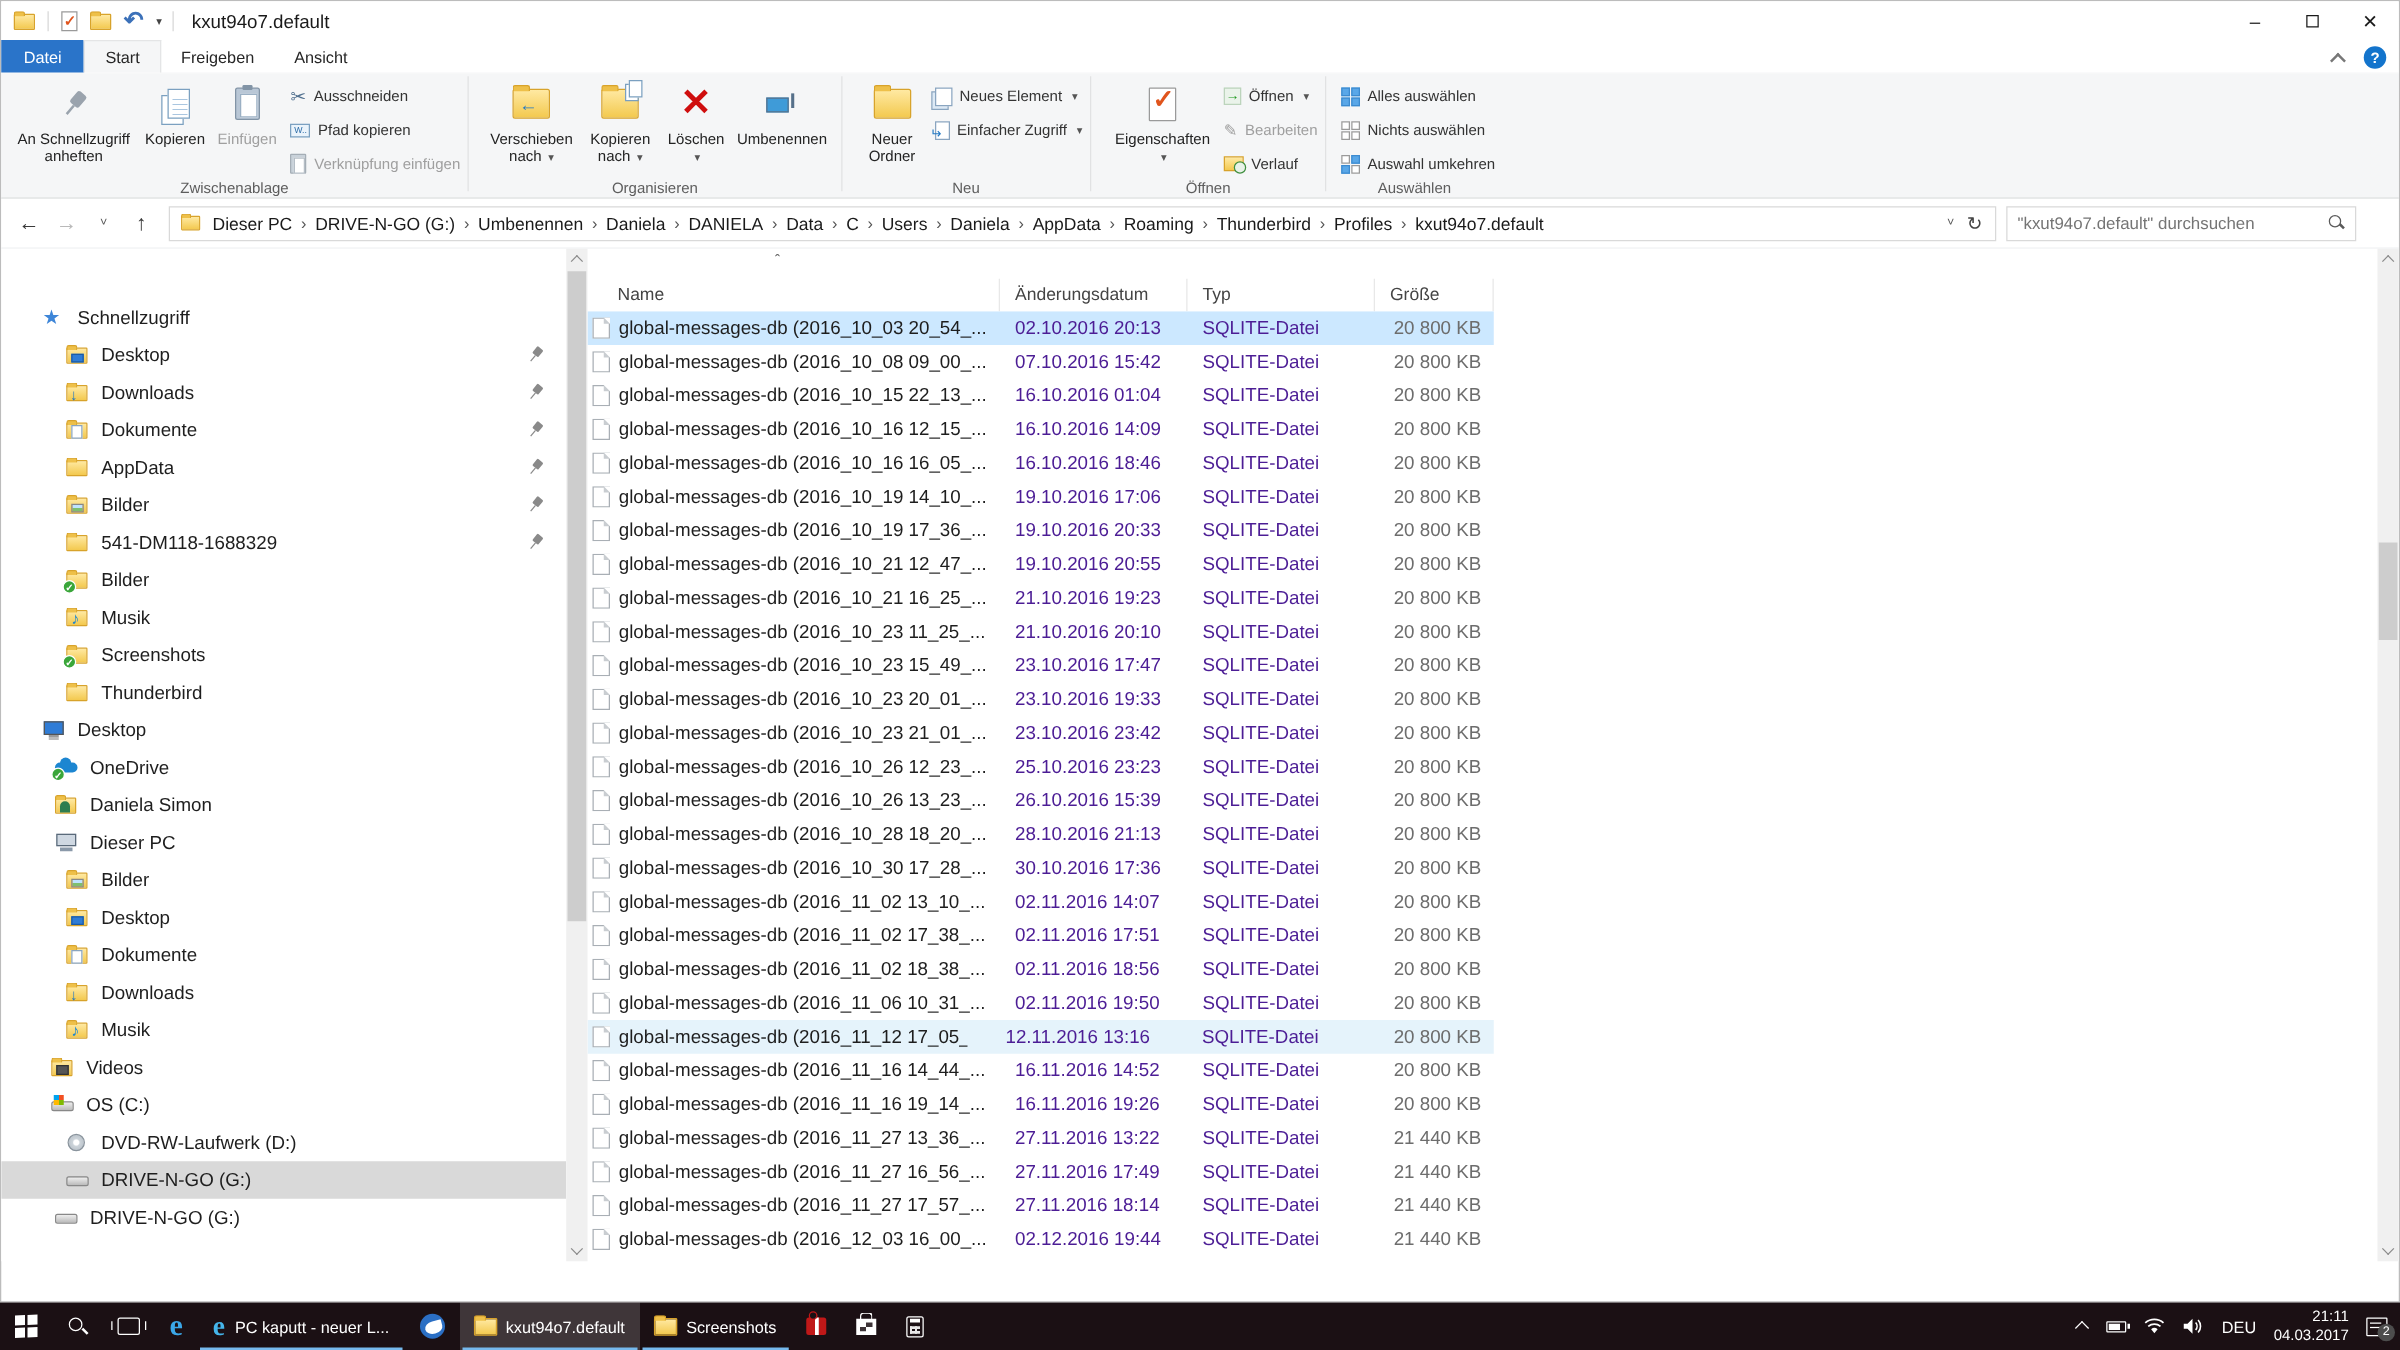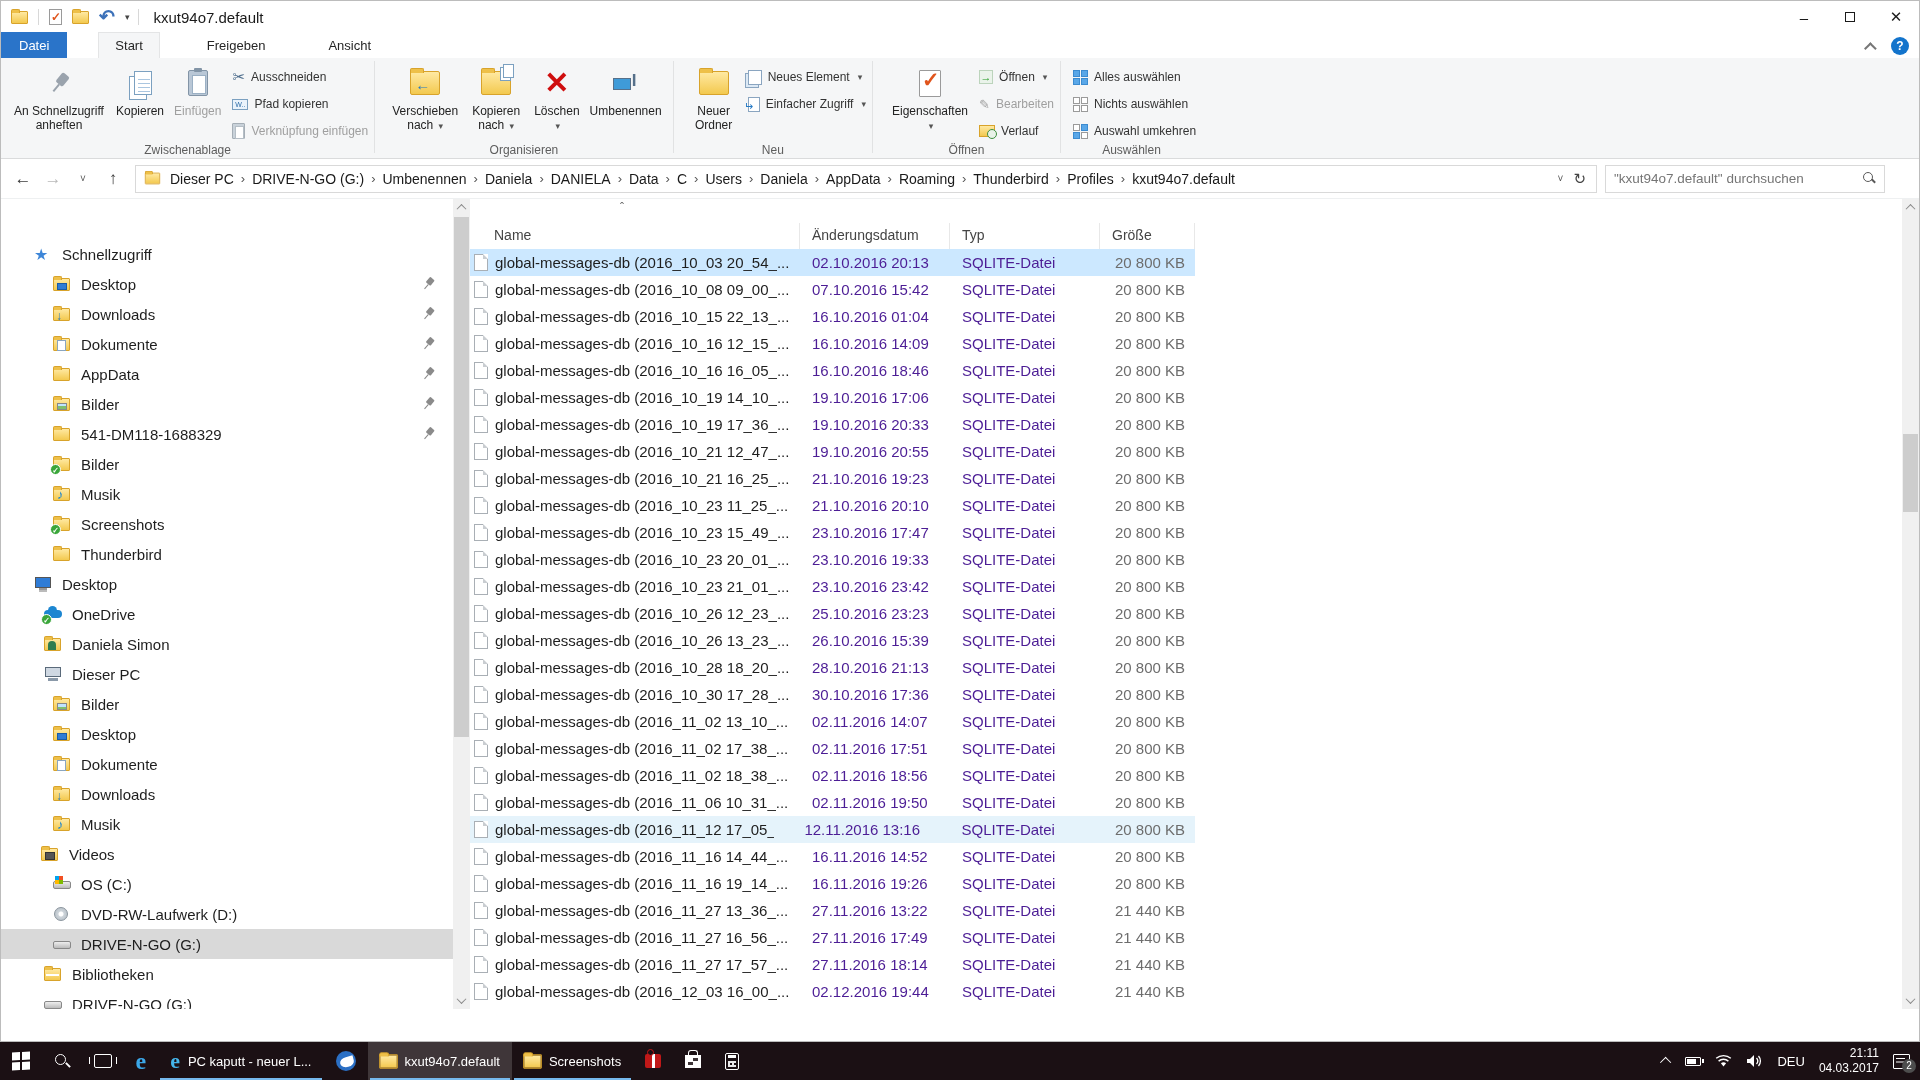--- a/index.html
+++ b/index.html
@@ -19,21 +19,21 @@
   .fico { position:relative; width:17px; height:13px; background:linear-gradient(#ffe9a2,#f3c94f); border:1px solid #d8a32b; border-radius:1px; display:inline-block; }
   .fico::before { content:""; position:absolute; top:-3px; left:-1px; width:7px; height:3px; background:#eec049; border:1px solid #d8a32b; border-bottom:none; border-radius:2px 2px 0 0; }
 
   .check-doc { position:relative; width:13px; height:16px; background:#fff; border:1px solid #9a9a9a; }
   .check-doc::after { content:"✓"; position:absolute; left:1px; top:0px; color:#e0541c; font-size:12px; font-weight:bold; }
   .undo-glyph { color:#3c71b9; font-size:19px; font-weight:bold; line-height:16px; }
   .qat-dd { font-size:9px; color:#444; letter-spacing:-1px; }
 
   
   .tabrow { position:absolute; top:32px; left:0; right:0; height:26px; background:#fff; border-bottom:1px solid #f5f6f7; display:flex; align-items:flex-end; }
-  .tab { padding:4px 16px; font-size:13px; color:#262626; height:26px; display:flex; align-items:center;margin-left:31px; }
+  .tab { padding:4px 16px; font-size:13px; color:#262626; height:26px; display:flex; align-items:center; }
   .tab-file { background:#2a74c9; color:#fff; margin-left:0; padding:4px 18px; }
   .tab-selected { background:#f5f6f7; border:1px solid #e4e5e6; border-bottom:none; }
   .tab-right { position:absolute; right:10px; top:4px; display:flex; align-items:center; gap:14px; }
   .rib-collapse { width:9px; height:9px; border-left:2px solid #777; border-top:2px solid #777; transform:rotate(45deg) translateY(3px); }
   .help-btn { width:18px; height:18px; border-radius:50%; background:#1374cc; color:#fff; font-size:12px; font-weight:bold; display:flex; align-items:center; justify-content:center; }
 
   
   .ribbon { position:absolute; top:58px; left:0; right:0; height:100px; background:#f5f6f7; border-bottom:1px solid #dadbdc; display:flex; }
   .group { position:relative; height:100%; padding:3px 6px 16px 6px; display:flex; align-items:flex-start; }
   .gsep { width:1px; background:#e1e2e3; height:92px; margin-top:2px; }
@@ -593,45 +593,38 @@
           </span>
           <span>Musik</span>
         </div>
         <div class="sbitem" style="padding-left: 40px;">
           <span class="si si-folder-videos">
             <span class="base"></span>
             <span class="ov ov-vid"></span>
           </span>
           <span>Videos</span>
         </div>
-        <div class="sbitem" style="padding-left: 52px;">
+        <div class="sbitem" style="padding-left: 40px;">
           <span class="si si-drive-os">
             <span class="flag"></span>
             <span class="dsk"></span>
           </span>
           <span>OS (C:)</span>
         </div>
         <div class="sbitem" style="padding-left: 52px;">
           <span class="si si-drive-dvd">
             <span class="cd"></span>
           </span>
           <span>DVD-RW-Laufwerk (D:)</span>
         </div>
         <div class="sbitem sel" style="padding-left: 52px;">
           <span class="si si-drive-usb">
             <span class="dsk"></span>
           </span>
           <span>DRIVE-N-GO (G:)</span>
-        </div>
-        <div class="sbitem" style="padding-left: 43px;">
-          <span class="si si-libraries">
-            <span class="base"></span>
-            <span class="ov ov-lib"></span>
-          </span>
-          <span>Bibliotheken</span>
         </div>
         <div class="sbitem" style="padding-left: 43px;">
           <span class="si si-drive-usb">
             <span class="dsk"></span>
           </span>
           <span>DRIVE-N-GO (G:)</span>
         </div>
       </div>
 
     <div class="vscroll sb-side">

